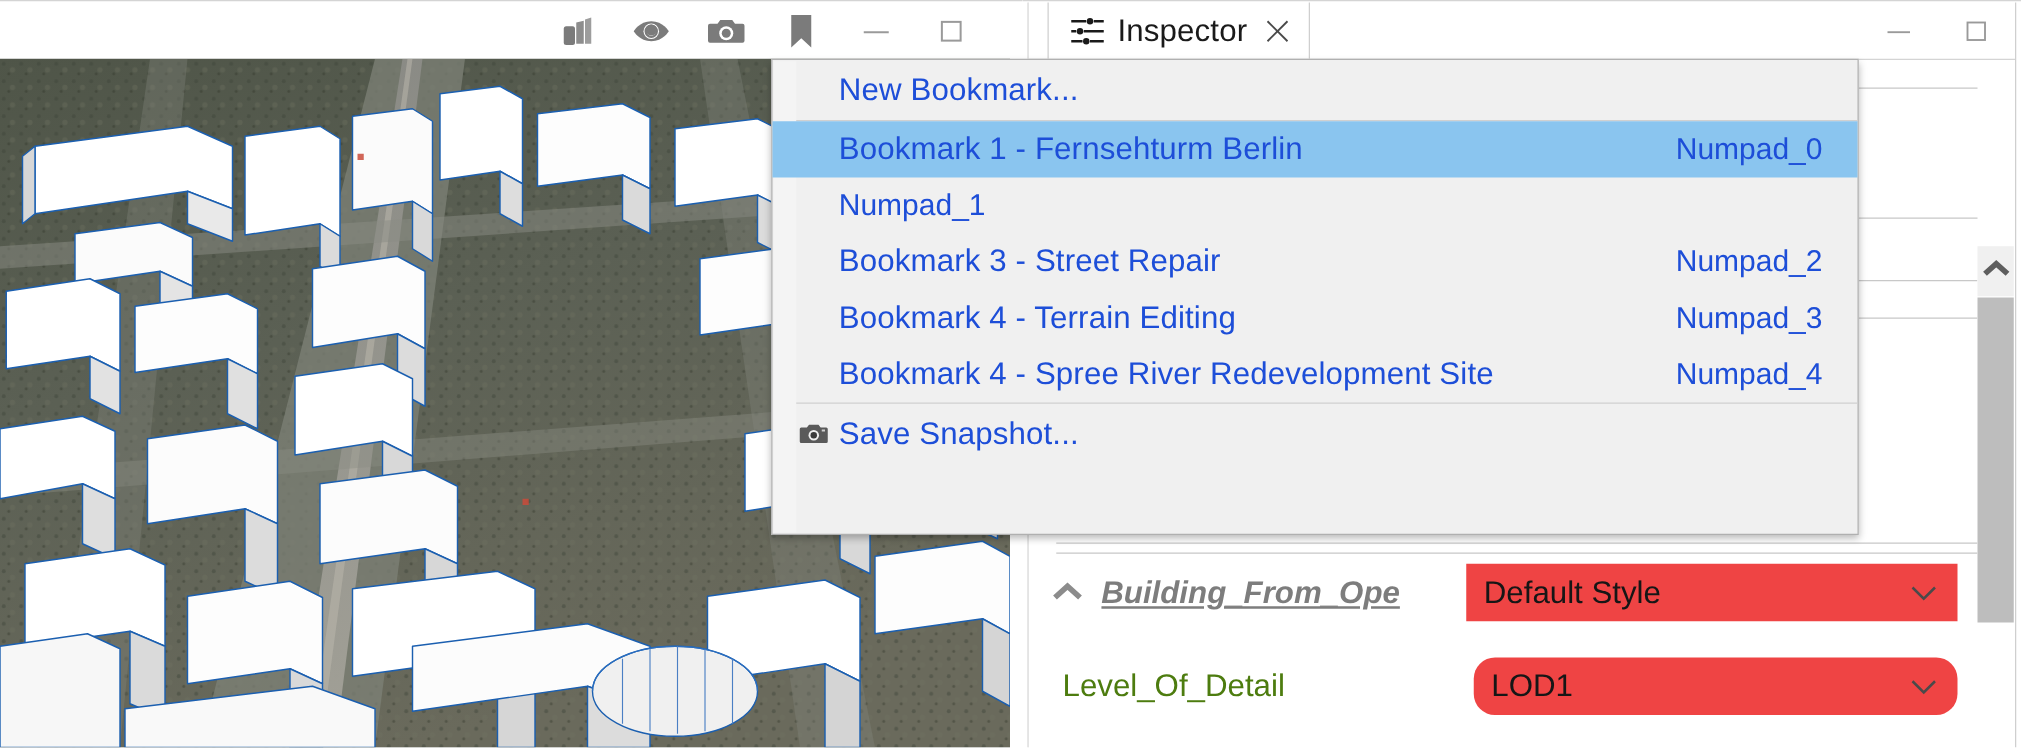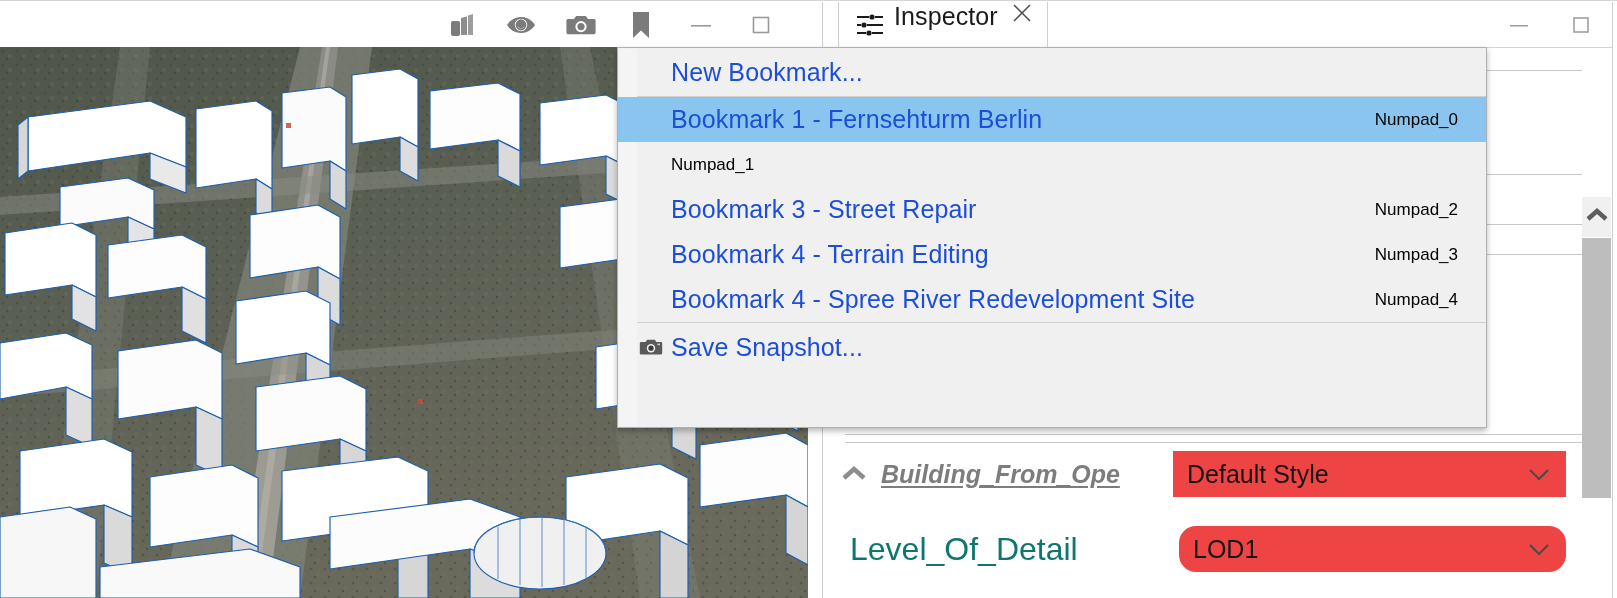--- a/index.html
+++ b/index.html
@@ -47,21 +47,21 @@
     position: absolute; left: 4px; top: 1px; right: 4px; bottom: 0;
     border-left: 1px solid #cfcfcf; border-right: 1px solid #cfcfcf;
     background: #ffffff;
   }
   .tabbar {
     position: absolute; left: 0; top: 0; width: 100%; height: 46px;
     background: #ffffff;
   }
   .tab {
     position: absolute; left: 15px; top: 0; height: 46px;
-    display: flex; gap: 9px;
+    display: flex; align-items: center; gap: 9px;
     padding: 0 14px 0 16px;
     background: #ffffff;
     border-left: 1px solid #cfcfcf;
     border-right: 1px solid #cfcfcf;
     cursor: pointer;
   }
   .tab-label { font-size: 25px; color: #1a1a1a; letter-spacing: .1px; }
   .tab-close { width: 22px; height: 22px; cursor: pointer; margin-left: 4px; }
 
   .win-ctrls {
@@ -96,21 +96,21 @@
   }
 
   
   .prop-row { position: absolute; left: 0; width: 100%; display: flex; align-items: center; }
   .caret-up { width: 30px; height: 30px; display:flex; align-items:center; justify-content:center; cursor:pointer; }
   .prop-name-link {
     font-size: 25px; font-weight: bold; color: #7d7d7d;
     text-decoration: underline; text-underline-offset: 3px;
     cursor: pointer; white-space: nowrap; overflow: hidden;
   }
-  .prop-name { font-size: 32px; color: #0f766e; white-space: nowrap; }
+  .prop-name { font-size: 25px; color: #4d7c0f; white-space: nowrap; }
   .combo {
     background: #ef4444; height: 46px;
     display: flex; align-items: center; justify-content: space-between;
     padding: 0 14px 0 14px; cursor: pointer;
   }
   .combo-val { font-size: 25px; color: #161616; white-space: nowrap; }
   .combo-arrow { width: 26px; height: 26px; flex: 0 0 auto; margin-left: 8px; }
 
   
   .menu {
@@ -126,21 +126,21 @@
   }
   .menu-list { position: absolute; left: 0; top: 0; right: 0; bottom: 0; }
   .mi {
     position: relative; height: 45px;
     display: flex; align-items: center;
     padding-left: 53px; padding-right: 28px;
     cursor: pointer; white-space: nowrap;
   }
   .mi.tall { height: 48px; }
   .mi-label { font-size: 25px; color: #1d4ed8; flex: 1 1 auto; letter-spacing: .1px; }
-  .mi-shortcut { font-size: 17px; color: #000000; flex: 0 0 auto; }
+  .mi-shortcut { font-size: 24px; color: #1d4ed8; flex: 0 0 auto; }
   .mi.sel { background: #8ac5ef; }
   .mi-icon {
     position: absolute; left: 21px; top: 50%; transform: translateY(-50%);
     width: 24px; height: 20px;
   }
   .menu-sep { height: 1px; background: #d0d0d0; margin-left: 19px; }
 </style>
 </head>
 <body>
 

